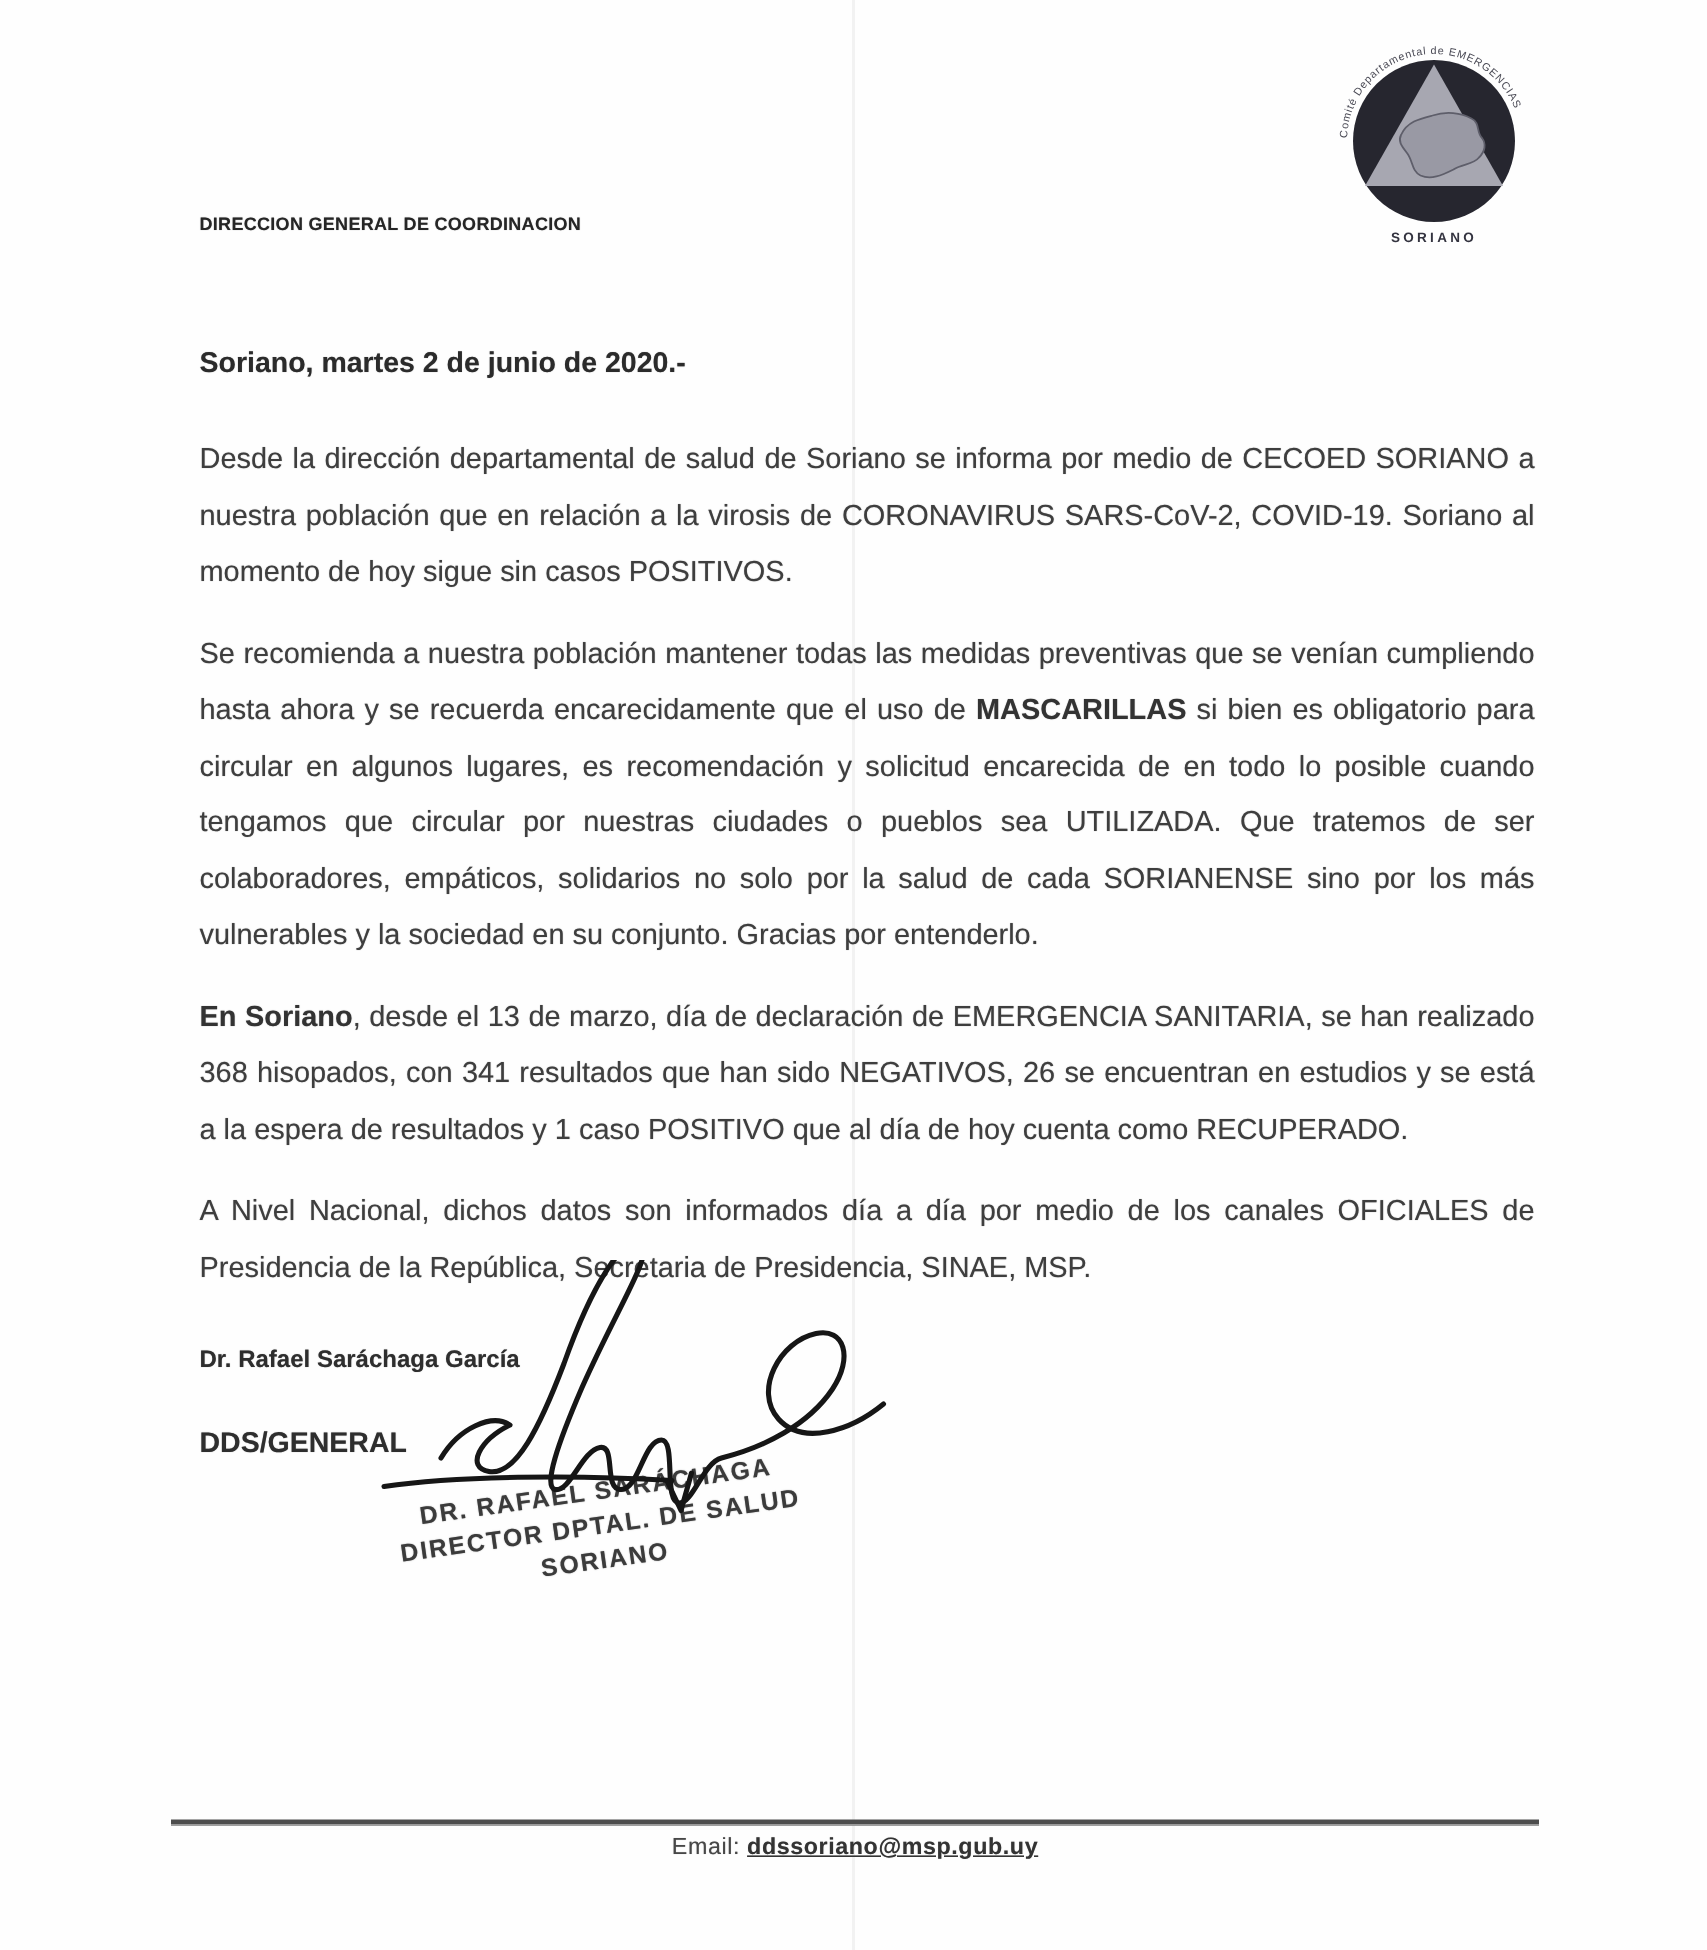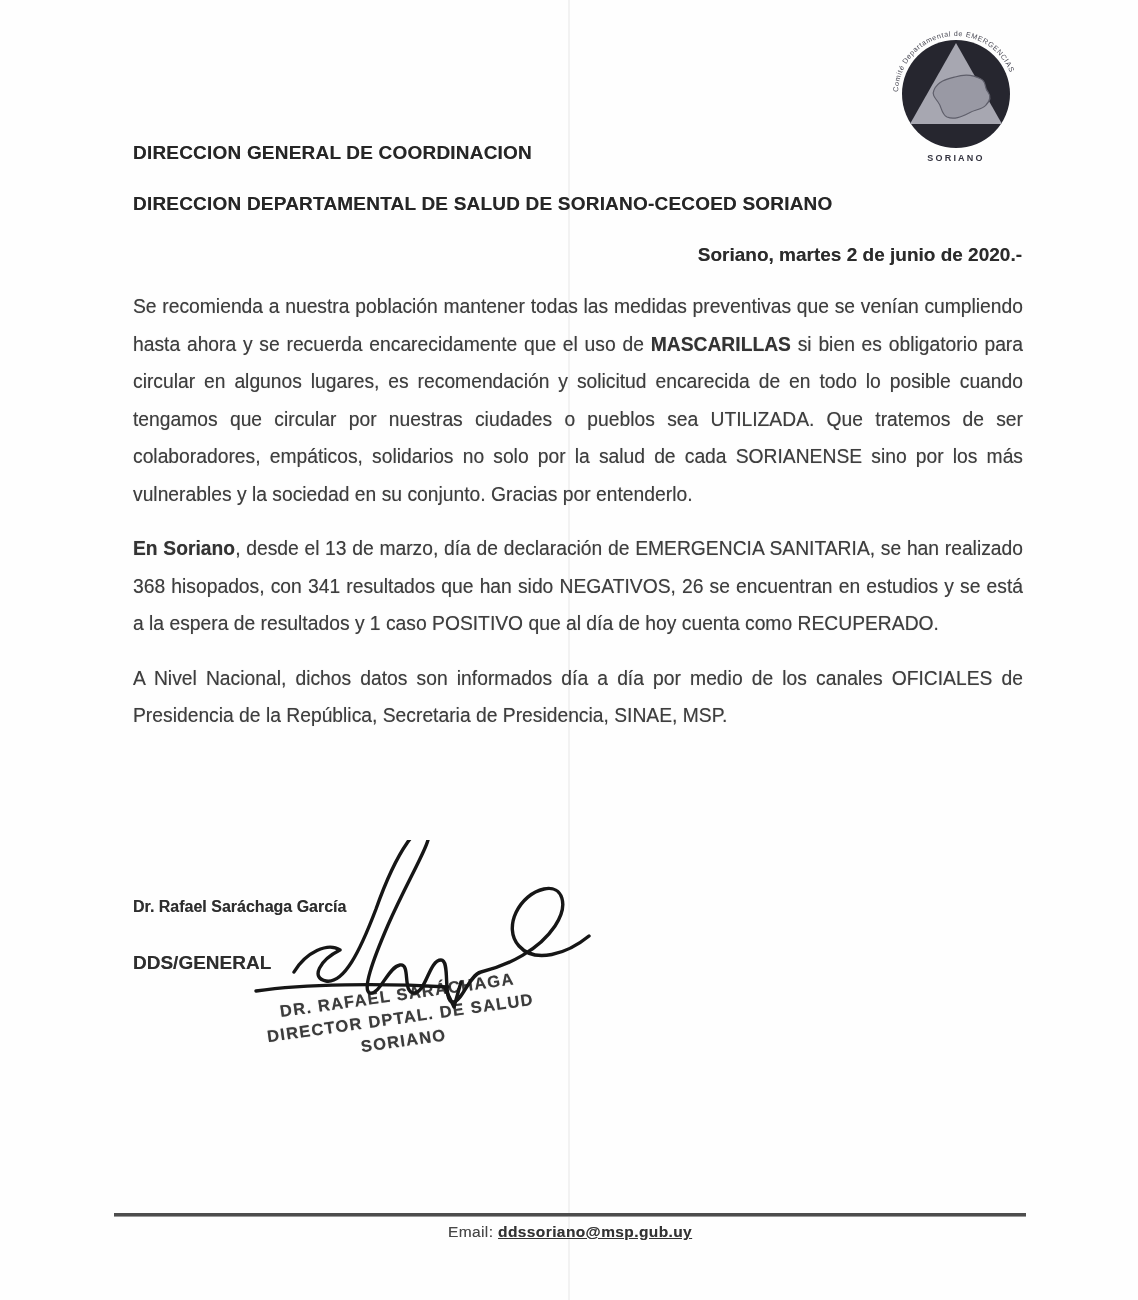--- a/index.html
+++ b/index.html
@@ -13,29 +13,29 @@
     color:#3c3c3c;
   }
   
   .scan-line {
     position:absolute; left:568px; top:0; width:2px; height:100%;
     background:rgba(140,140,140,0.10);
   }
   .logo-wrap { position:absolute; left:880px; top:8px; width:152px; height:162px; }
   .hdr {
     position:absolute; left:133px;
-    font-size:19px; font-weight:bold; color:#262626;
+    font-size:12px; font-weight:bold; color:#262626;
     letter-spacing:0.2px; white-space:nowrap;
     text-shadow:0 0 0.6px rgba(40,40,40,0.5);
   }
   .hdr1 { top:142px; }
   .hdr2 { top:193px; }
   .date-line {
-    position:absolute; left:133px; right:116px; top:244px;
-    text-align:right; font-size:19px; font-weight:bold; color:#2b2b2b;
+    position:absolute; left:133px; right:116px; top:232px;
+    font-size:19px; font-weight:bold; color:#2b2b2b;
     text-shadow:0 0 0.6px rgba(40,40,40,0.5);
   }
   .watermark {
     position:absolute; left:400px; top:568px; width:480px; height:150px;
     display:flex; align-items:center; justify-content:center;
     font-size:118px; font-weight:bold; color:#c6c6c6; opacity:0.40;
     letter-spacing:2px; z-index:1; pointer-events:none;
   }
   .body-text {
     position:absolute; left:133px; top:288px; width:890px;
@@ -88,25 +88,25 @@
         <textPath href="#arcTop" startOffset="2">Comité Departamental de EMERGENCIAS</textPath>
       </text>
       <circle cx="76" cy="86" r="54" fill="#26262f"></circle>
       <path d="M 76 35 L 122 116 L 30 116 Z" fill="#a7a7b1"></path>
       <path d="M 54 82 c 4 -9 13 -11 21 -13 c 9 -3 19 -2 26 2 c 6 3 3 9 7 13 c 3 4 2 9 -2 13 c -4 5 -11 4 -17 8 c -8 4 -15 7 -22 4 c -6 -3 -5 -10 -9 -15 c -4 -5 -6 -8 -4 -12 z" fill="#9999a4" stroke="#5e5e6a" stroke-width="1.2"></path>
       <text x="76" y="153" text-anchor="middle" font-size="9" letter-spacing="2.2" fill="#343440" class="logo-caption" font-family="Liberation Sans, sans-serif">SORIANO</text>
     </svg>
   </div>
 
   <div class="hdr hdr1">DIRECCION GENERAL DE COORDINACION</div>
-  <div class="hdr hdr2">DIRECCION DEPARTAMENTAL DE SALUD DE SORIANO-CECOED SORIANO</div>
 
   <div class="date-line">Soriano, martes 2 de junio de 2020.-</div>
 
   <div class="body-text">
+    <p><span>Desde la dirección departamental de salud de Soriano se informa por medio de CECOED SORIANO a nuestra población que en relación a la virosis de CORONAVIRUS SARS-CoV-2, COVID-19. Soriano al momento de hoy sigue sin casos POSITIVOS.</span></p>
     <p><span>Se recomienda a nuestra población mantener todas las medidas preventivas que se venían cumpliendo hasta ahora y se recuerda encarecidamente que el uso de </span><span class="b">MASCARILLAS</span><span> si bien es obligatorio para circular en algunos lugares, es recomendación y solicitud encarecida de en todo lo posible cuando tengamos que circular por nuestras ciudades o pueblos sea UTILIZADA. Que tratemos de ser colaboradores, empáticos, solidarios no solo por la salud de cada SORIANENSE sino por los más vulnerables y la sociedad en su conjunto. Gracias por entenderlo.</span></p>
     <p><span class="b">En Soriano</span><span>, desde el 13 de marzo, día de declaración de EMERGENCIA SANITARIA, se han realizado 368 hisopados, con 341 resultados que han sido NEGATIVOS, 26 se encuentran en estudios y se está a la espera de resultados y 1 caso POSITIVO que al día de hoy cuenta como RECUPERADO.</span></p>
     <p><span>A Nivel Nacional, dichos datos son informados día a día  por medio de los canales OFICIALES de Presidencia de la República, Secretaria de Presidencia, SINAE, MSP.</span></p>
   </div>
 
   <div class="sig-name">Dr. Rafael Saráchaga García</div>
   <div class="sig-org">DDS/GENERAL</div>
 
   <svg class="sig-svg" viewBox="0 0 350 185">
     <g fill="none" stroke="#161616" stroke-width="3.4" stroke-linecap="round" stroke-linejoin="round">

